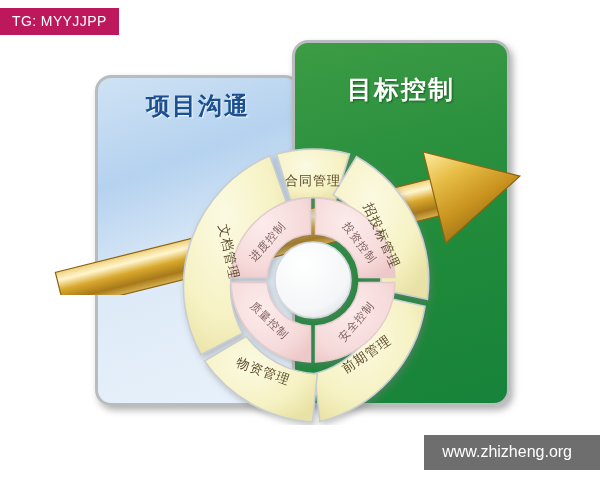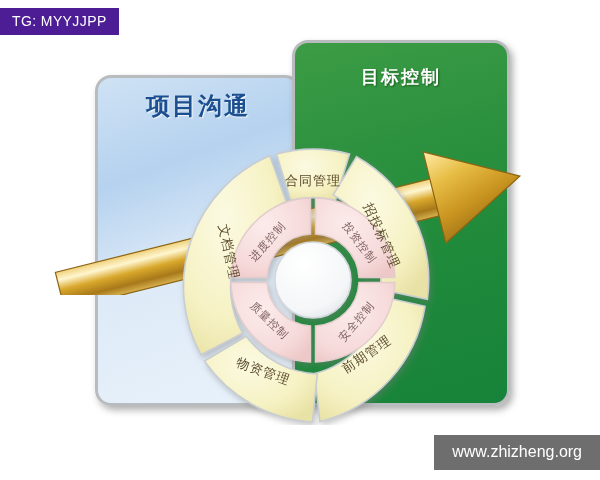--- a/index.html
+++ b/index.html
@@ -19,40 +19,40 @@
     height: 480px;
     background: #ffffff;
     overflow: hidden;
   }
 
   
   #tg-badge {
     position: absolute;
     left: 0px;
     top: 8px;
-    background: #4c1d95;
+    background: #be185d;
     color: #ffffff;
     font-size: 14px;
     font-family: "Liberation Sans", sans-serif;
     letter-spacing: 0.4px;
     padding: 6px 12px 7px 12px;
     line-height: 1;
     z-index: 50;
   }
 
   
   #watermark {
     position: absolute;
     right: 0px;
     bottom: 10px;
     background: #6e6e6e;
     color: #ffffff;
     font-size: 16px;
     font-family: "Liberation Sans", sans-serif;
-    padding: 9px 18px 10px 18px;
+    padding: 9px 28px 10px 18px;
     line-height: 1;
     z-index: 50;
   }
 
   
   .panel {
     position: absolute;
     border-radius: 16px;
     box-shadow: 3px 4px 7px rgba(80,80,80,0.45);
     border: 3px solid #b9bcbe;
@@ -84,22 +84,22 @@
 
   #panel-green {
     left: 292px;
     top: 40px;
     width: 212px;
     height: 360px;
     background: linear-gradient(165deg, #3d9c45 0%, #2f9340 25%, #1f8a3a 60%, #17833a 100%);
     z-index: 6;
   }
   #panel-green .panel-label {
-    top: 22px;
-    font-size: 18px;
+    top: 30px;
+    font-size: 25px;
     color: #ffffff;
     text-shadow: 1px 1px 2px rgba(0,60,0,0.6);
     font-family: Liberation Serif, serif;
   }
 
   
   #arrow {
     position: absolute;
     left: 45px;
     top: 115px;

